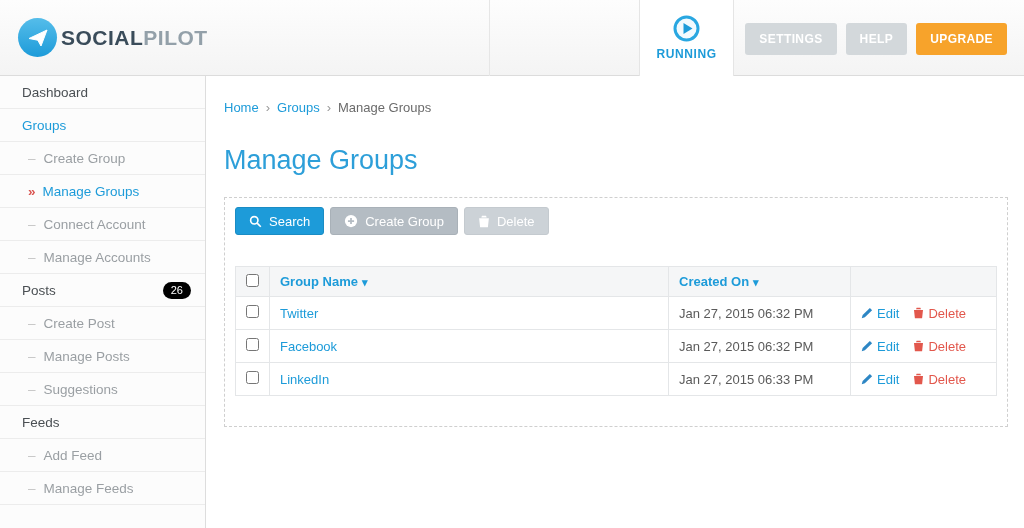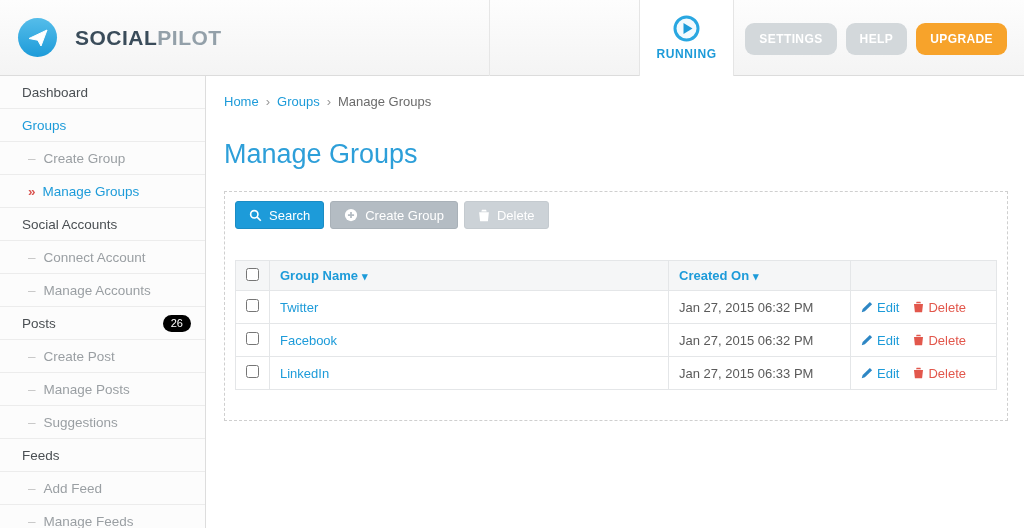--- a/index.html
+++ b/index.html
@@ -3,40 +3,40 @@
 <meta charset="utf-8">
 <style>
   * { margin:0; padding:0; box-sizing:border-box; }
   html,body { width:1024px; height:528px; overflow:hidden; }
   body { font-family:"Liberation Sans", sans-serif; background:#fff; color:#555; }
   .app { width:1024px; height:528px; display:flex; flex-direction:column; }
 
   
   header { position:relative; flex:0 0 76px; height:76px;
            background:linear-gradient(#fdfdfd,#f4f4f4); border-bottom:1px solid #dcdcdc; }
-  .logo { position:absolute; left:18px; top:18px; display:flex; align-items:center; gap:18px; cursor:pointer; }
+  .logo { position:absolute; left:18px; top:18px; display:flex; align-items:center; gap:4px; cursor:pointer; }
   .logo-circle { width:39px; height:39px; border-radius:50%;
                  background:linear-gradient(#55bdea,#1d9bd9); display:flex; align-items:center; justify-content:center; }
   .brand { font-size:21px; font-weight:bold; letter-spacing:.5px; }
   .brand-a { color:#3a4c5a; }
   .brand-b { color:#93a0a9; }
   .header-sep { position:absolute; left:489px; top:0; height:76px; border-left:1px solid #e6e6e6; }
 
   .usage { position:absolute; left:505px; top:19px; width:148px; text-align:center; }
   .usage-label { font-size:11px; color:#737b80; letter-spacing:.4px; margin-bottom:7px; }
   .usage-pill { width:122px; height:15px; margin:0 auto; background:#c8ced3; border-radius:8px;
                 color:#fff; font-size:10px; line-height:15px; text-align:center; }
 
   .running { position:absolute; left:639px; top:0; width:95px; height:76px; background:#fff;
              border-left:1px solid #e5e5e5; border-right:1px solid #e5e5e5;
              display:flex; flex-direction:column; align-items:center; justify-content:center; gap:5px; cursor:pointer; }
   .running-label { color:#1d9bd9; font-size:12px; font-weight:bold; letter-spacing:.6px; }
 
   .header-buttons { position:absolute; right:17px; top:23px; display:flex; gap:9px; }
-  .hbtn { border:none; border-radius:9px; color:#fff; font-family:inherit; font-size:12px; font-weight:600;
+  .hbtn { border:none; border-radius:3px; color:#fff; font-family:inherit; font-size:12px; font-weight:600;
           letter-spacing:.4px; padding:9px 14px; cursor:pointer; }
   .hbtn.gray { background:#d3d8db; }
   .hbtn.orange { background:#f7a32b; }
 
   
   .content { flex:1; display:flex; min-height:0; }
 
   .sidebar { flex:0 0 206px; width:206px; background:#fcfcfc; border-right:1px solid #ddd; font-size:13.5px; overflow:hidden; }
   .side-item { display:flex; align-items:center; height:33px; border-bottom:1px solid #ececec;
                padding:0 14px 0 22px; cursor:pointer; white-space:nowrap; }
@@ -45,21 +45,21 @@
   .side-item.sub .side-label { color:#9a9fa3; }
   .side-item .dash { color:#c3c3c3; margin-right:8px; }
   .side-item .marker { color:#d9534f; margin-right:7px; font-weight:bold; }
   .side-item.top.active .side-label { color:#1d9bd9; }
   .side-item.sub.active .side-label { color:#1d9bd9; }
   .badge { margin-left:auto; background:#000000; color:#fff; border-radius:10px;
            font-size:11px; line-height:17px; height:17px; padding:0 8px; }
 
   main { flex:1; background:#fff; padding:12px 16px 0 18px; min-width:0; }
 
-  .breadcrumb { display:flex; align-items:center; gap:7px; font-size:13px; color:#999; margin-top:6px; }
+  .breadcrumb { display:flex; align-items:center; gap:7px; font-size:13px; color:#999; margin-top:12px; }
   .breadcrumb a { color:#1d9bd9; text-decoration:none; cursor:pointer; }
   .breadcrumb .current { color:#6b6b6b; }
 
   h1.page-title { color:#2d9fd9; font-size:27px; font-weight:400; margin:30px 0 21px 0; }
 
   .panel { border:1px dashed #cfcfcf; padding:9px 10px 30px 10px; }
 
   .toolbar { display:flex; gap:6px; }
   .btn { display:inline-flex; align-items:center; gap:7px; height:28px; padding:0 13px;
          border-radius:3px; border:1px solid transparent; color:#fff; font-family:inherit; font-size:13px; cursor:pointer; }
@@ -127,23 +127,20 @@
       <div class="side-item top active">
         <span class="side-label">Groups</span>
       </div>
       <div class="side-item sub">
         <span class="dash">–</span>
         <span class="side-label">Create Group</span>
       </div>
       <div class="side-item sub active">
         <span class="marker">»</span>
         <span class="side-label">Manage Groups</span>
-      </div>
-      <div class="side-item top">
-        <span class="side-label">Social Accounts</span>
       </div>
       <div class="side-item sub">
         <span class="dash">–</span>
         <span class="side-label">Connect Account</span>
       </div>
       <div class="side-item sub">
         <span class="dash">–</span>
         <span class="side-label">Manage Accounts</span>
       </div>
       <div class="side-item top">

